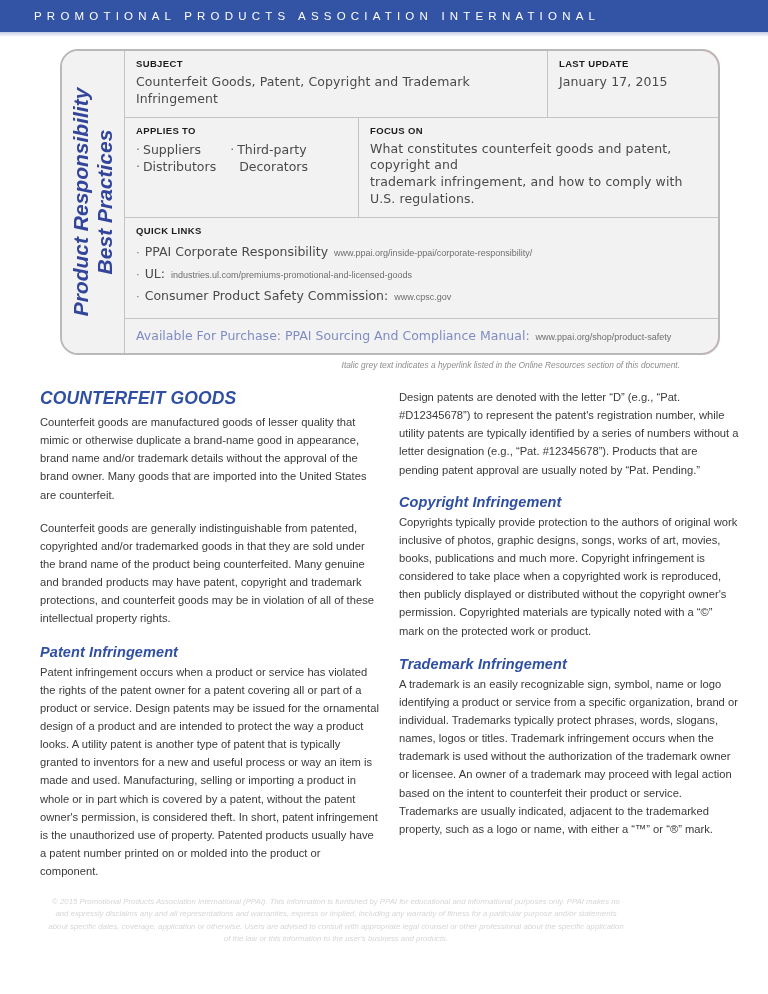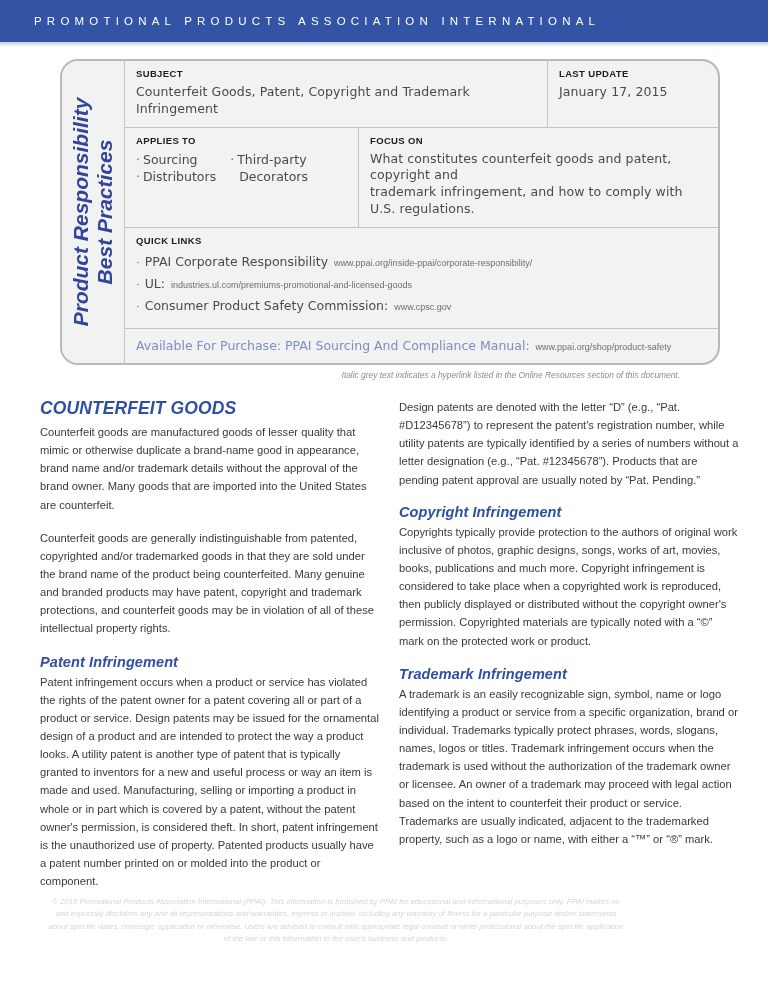--- a/index.html
+++ b/index.html
@@ -7,21 +7,21 @@
   html, body {
     width: 768px;
     height: 994px;
     background: #ffffff;
     font-family: "Liberation Sans", sans-serif;
   }
 
   
   .brand-bar {
     width: 768px;
-    height: 42px;
+    height: 32px;
     background: #3353a4;
     display: flex;
     align-items: center;
     padding-left: 34px;
   }
   .brand-bar-title {
     color: #ffffff;
     font-size: 11.5px;
     font-weight: 400;
     letter-spacing: 5.2px;
@@ -255,21 +255,21 @@
           <div class="field-label">LAST UPDATE</div>
           <div class="hand">January 17, 2015</div>
         </div>
       </div>
 
       <div class="row row-applies">
         <div class="cell cell-applies">
           <div class="field-label">APPLIES TO</div>
           <div class="applies-cols">
             <ul>
-              <li><span class="bullet">·</span><span>Sourcing</span></li>
+              <li><span class="bullet">·</span><span>Suppliers</span></li>
               <li><span class="bullet">·</span><span>Distributors</span></li>
             </ul>
             <ul>
               <li><span class="bullet">·</span><span>Third-party</span></li>
               <li class="noBullet"><span>Decorators</span></li>
             </ul>
           </div>
         </div>
         <div class="cell cell-focus">
           <div class="field-label">FOCUS ON</div>

